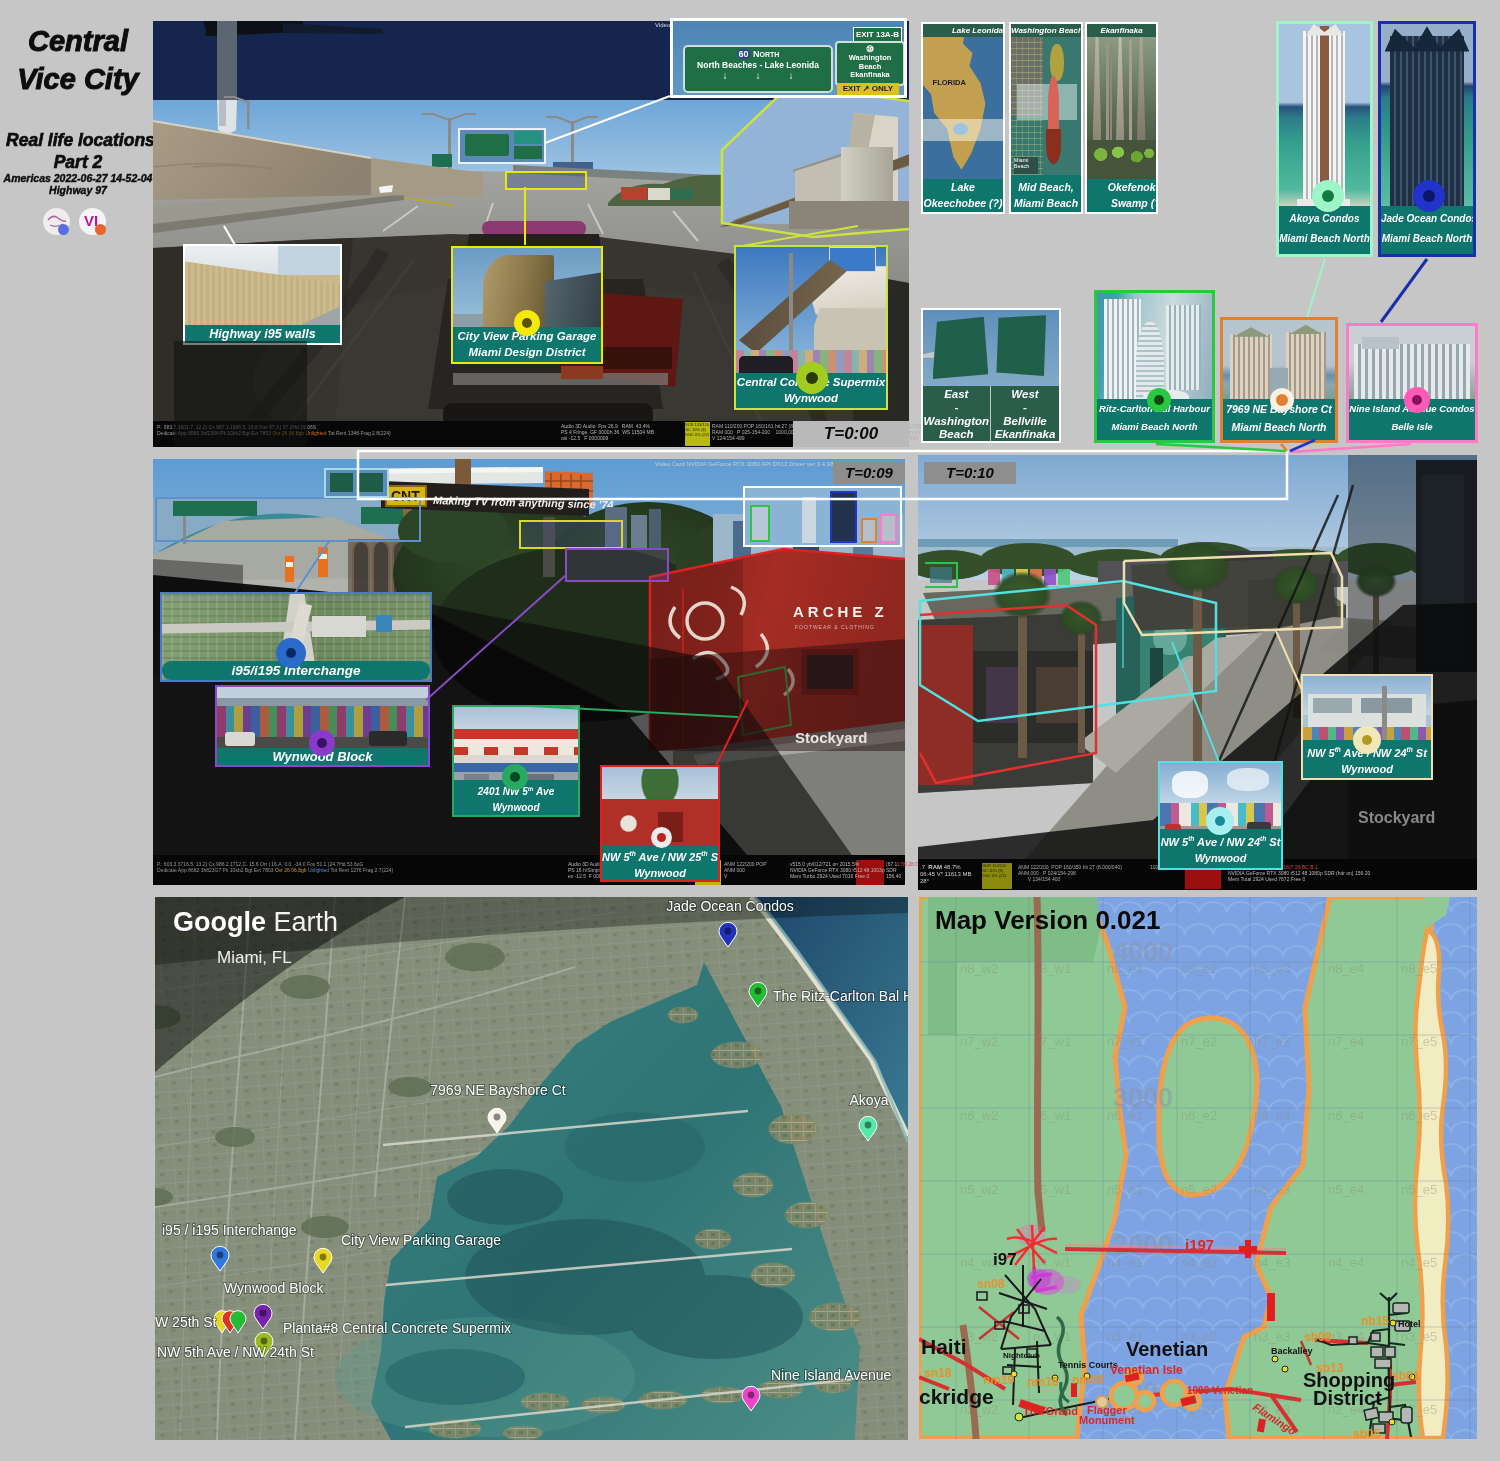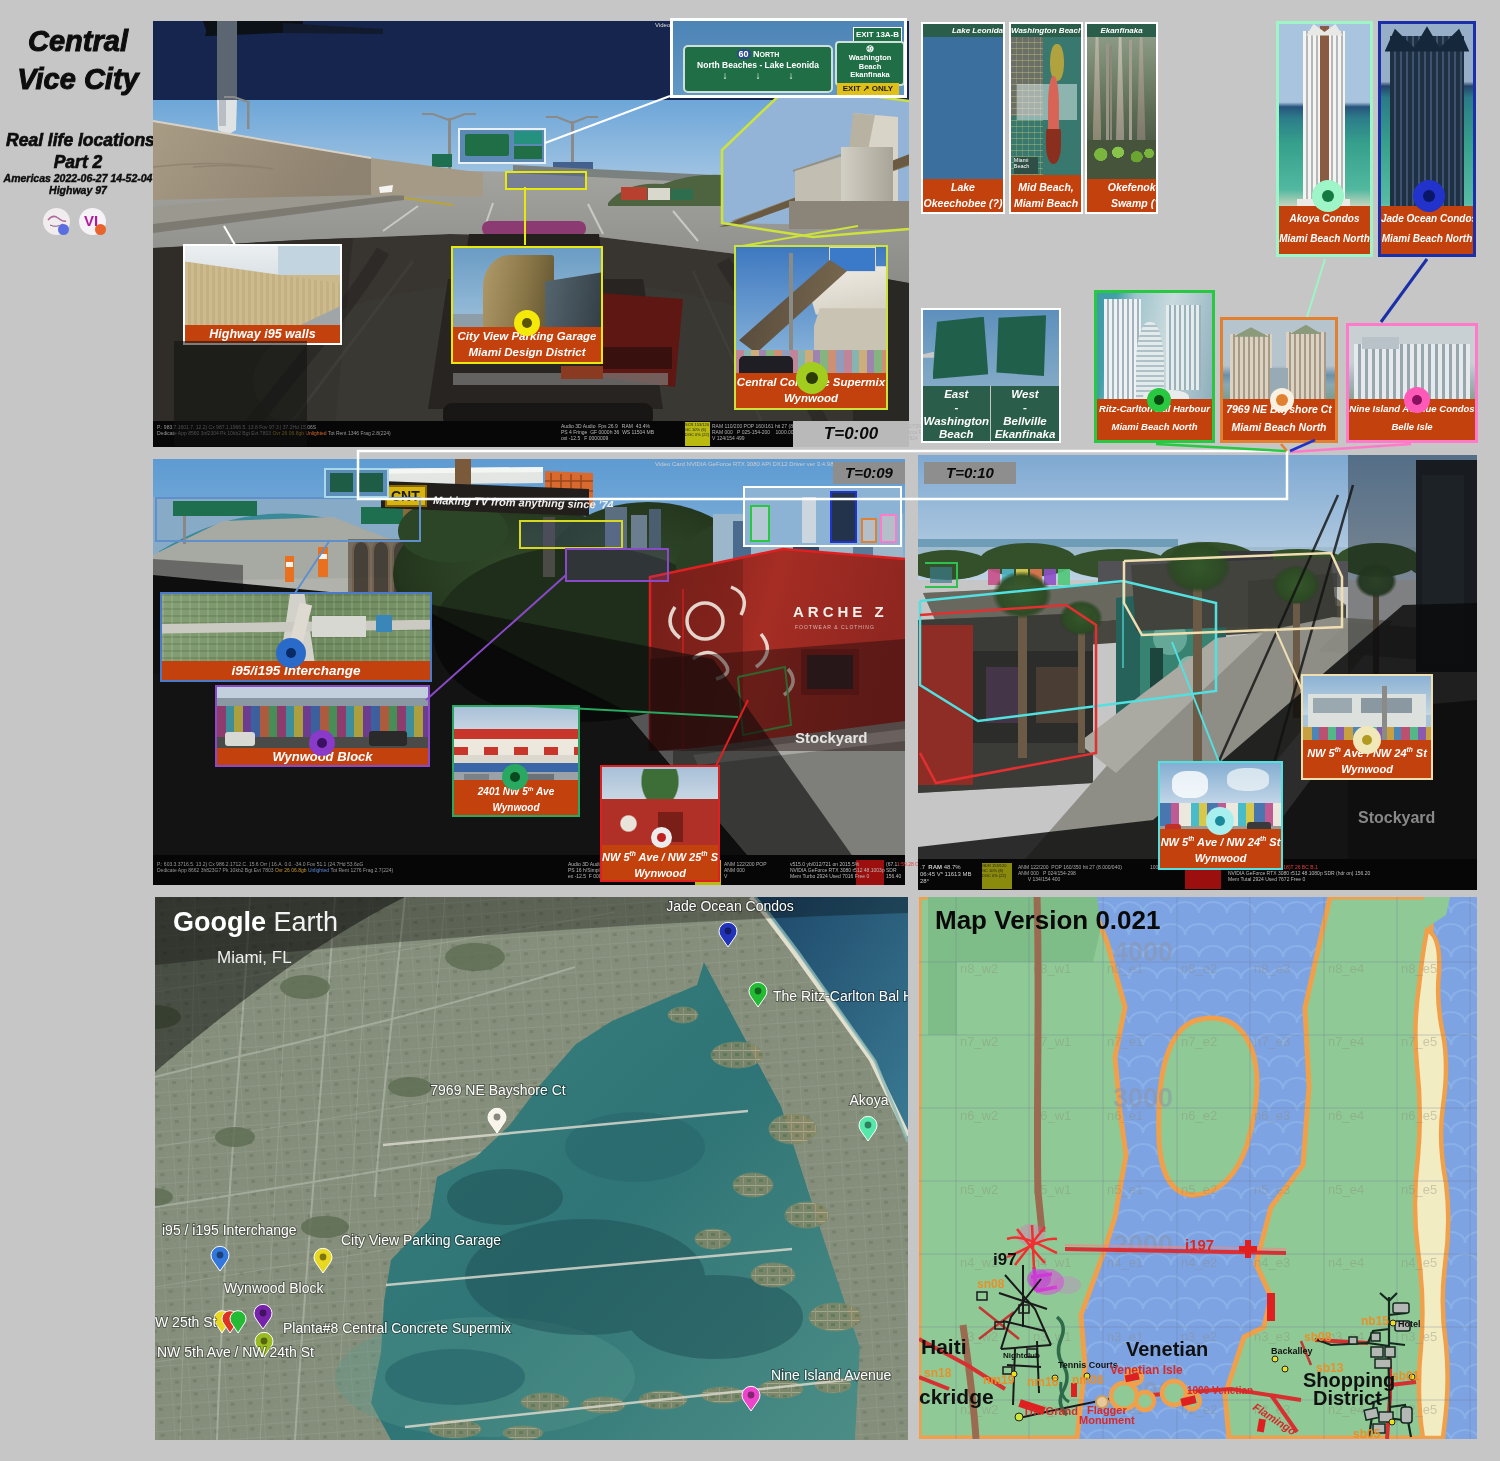--- a/index.html
+++ b/index.html
@@ -1,17 +1,17 @@
 <!DOCTYPE html>
 <html><head><meta charset="utf-8">
 <style>
   html,body{margin:0;padding:0;}
   body{width:1500px;height:1461px;background:#c6c6c6;font-family:"Liberation Sans",sans-serif;position:relative;overflow:hidden;}
   .abs{position:absolute;}
-  .cap{background:#c2410c;color:#fff;font-weight:bold;font-style:italic;text-align:center;position:absolute;overflow:hidden;}
+  .cap{background:#0f766e;color:#fff;font-weight:bold;font-style:italic;text-align:center;position:absolute;overflow:hidden;}
   .dot{position:absolute;border-radius:50%;}
   .bi{font-weight:bold;font-style:italic;}
   sup{font-size:60%;}
 </style></head><body>
 
 <div class="abs bi" style="left:0;top:22px;width:156px;text-align:center;color:#0d0d0d;font-size:29px;line-height:38px;-webkit-text-stroke:1px #0d0d0d;">Central<br>Vice City</div>
 <div class="abs bi" style="left:0;top:129px;width:156px;text-align:center;color:#0d0d0d;font-size:17.5px;line-height:22px;white-space:nowrap;-webkit-text-stroke:0.7px #0d0d0d;">&nbsp;Real life locations<br>Part 2</div>
 <div class="abs bi" style="left:0;top:173px;width:156px;text-align:center;color:#0d0d0d;font-size:10.5px;line-height:11.5px;white-space:nowrap;-webkit-text-stroke:0.4px #0d0d0d;">Americas 2022-06-27 14-52-04<br>Highway 97</div>
 <div class="abs" style="left:43px;top:208px;width:27px;height:27px;border-radius:50%;background:#f1ecee;"></div>
 <svg class="abs" style="left:43px;top:208px;" width="27" height="27">
@@ -164,20 +164,27 @@
   <div class="abs" style="left:180px;top:6px;width:47px;height:13px;background:#1f6e46;border:1px solid #fff;color:#fff;font-size:8px;font-weight:bold;text-align:center;line-height:13px;">EXIT&nbsp;13A-B</div>
   <div class="abs" style="left:162px;top:20px;width:66px;height:41px;background:#1f6e46;border:2px solid #cfe0d8;border-radius:4px;color:#fff;">
     <div style="text-align:center;font-size:9px;font-weight:bold;line-height:10px;margin-top:1px;">⑩</div>
     <div style="text-align:center;font-size:7.5px;font-weight:bold;line-height:8.5px;">Washington Beach<br>Ekanfinaka</div>
   </div>
   <div class="abs" style="left:164px;top:62px;width:62px;height:12px;background:#e0c018;color:#1a1a1a;font-size:8px;font-weight:bold;text-align:center;line-height:12px;">EXIT ↗ ONLY</div>
 </div>
 
 <div class="abs" style="left:921px;top:22px;width:80px;height:188px;border:2px solid #fff;background:#3b6f9e;overflow:hidden;">
 <div class="abs" style="left:0;top:0;width:100%;height:13px;background:#2a5d4a;color:#fff;font-size:8px;font-weight:bold;font-style:italic;text-align:right;line-height:13px;white-space:nowrap;">Lake Leonida</div>
+<div class="abs" style="left:0;top:13px;width:100%;height:143px;overflow:hidden;">
+      <div class="abs" style="left:0;top:0;width:100%;height:100%;background:#3b6f9e;"></div>
+<div class="abs" style="left:0;top:-4%;width:100%;height:110%;background:#c3a050;clip-path:polygon(0 0,52% 0,50% 8%,62% 14%,58% 22%,72% 33%,78% 46%,72% 62%,60% 78%,48% 88%,38% 80%,30% 62%,14% 52%,10% 40%,0 34%);"></div>
+<div class="abs" style="left:0;top:57%;width:100%;height:16%;background:rgba(255,252,235,.5);"></div>
+<div class="abs" style="left:38%;top:60%;width:15px;height:12px;background:#9cc4e2;border-radius:50%;"></div>
+<div class="abs" style="left:12%;top:29%;color:#1c1c1c;font-size:7.5px;font-weight:bold;">FLORIDA</div>
+    </div>
 <div class="cap" style="left:0;bottom:0;width:100%;height:32px;font-size:10.5px;line-height:15.5px;padding-top:1px;white-space:nowrap;">Lake<br>Okeechobee (?)</div>
   </div>
 <div class="abs" style="left:1009px;top:22px;width:70px;height:188px;border:2px solid #fff;background:#3b6f9e;overflow:hidden;">
 <div class="abs" style="left:0;top:0;width:100%;height:13px;background:#2a5d4a;color:#fff;font-size:8px;font-weight:bold;font-style:italic;text-align:center;line-height:13px;white-space:nowrap;">Washington Beach</div>
 <div class="abs" style="left:0;top:13px;width:100%;height:143px;overflow:hidden;">
       <div class="abs" style="left:0;top:0;width:100%;height:100%;background:#39786e;"></div>
 <div class="abs" style="left:0;top:0;width:46%;height:55%;background:#6a6f68;"></div>
 <div class="abs" style="left:0;top:0;width:46%;height:100%;background:repeating-linear-gradient(0deg,transparent 0 5px,rgba(230,220,120,.32) 5px 6px),repeating-linear-gradient(90deg,transparent 0 5px,rgba(230,220,120,.22) 5px 6px);"></div>
 <div class="abs" style="left:56%;top:5%;width:20%;height:26%;background:#b0a23e;border-radius:45%;"></div>
 <div class="abs" style="left:8%;top:33%;width:86%;height:25%;background:rgba(225,240,240,.5);"></div>
@@ -389,21 +396,21 @@
   <div class="abs" style="left:87%;top:46%;width:11%;height:50%;border:2px solid #ff7ac8;background:#b4bfca;box-sizing:border-box;"></div>
 </div>
 <div class="abs" style="left:160px;top:592px;width:268px;height:86px;border:2px solid #4a7ac8;overflow:hidden;background:#7d9a6d;">
   <div class="abs" style="left:0;top:0;width:100%;height:100%;background:linear-gradient(100deg,#85a075,#6e8a5e 60%,#7d986c);"></div>
   <div class="abs" style="left:0;top:0;width:100%;height:100%;background:repeating-linear-gradient(90deg,rgba(235,235,225,.12) 0 2px,transparent 2px 9px),repeating-linear-gradient(0deg,rgba(40,60,30,.16) 0 2px,transparent 2px 7px);"></div>
   <div class="abs" style="left:43%;top:0;width:15%;height:100%;background:#d2d2ca;clip-path:polygon(32% 0,68% 0,100% 100%,0 100%);"></div>
   <div class="abs" style="left:0;top:30%;width:100%;height:16%;background:#cacac2;clip-path:polygon(0 30%,100% 0,100% 70%,0 100%);"></div>
   <div class="abs" style="left:48%;top:10%;width:5%;height:80%;background:#dedad2;transform:rotate(14deg);"></div>
   <div class="abs" style="left:56%;top:26%;width:20%;height:24%;background:#d8d8d2;"></div>
   <div class="abs" style="left:80%;top:24%;width:6%;height:20%;background:#3a86b8;"></div>
-  <div class="cap" style="left:0;bottom:0;width:100%;height:19px;font-size:13.5px;line-height:19px;">i95/i195 Interchange</div>
+  <div class="cap" style="left:0;bottom:0;width:100%;height:19px;font-size:13.5px;line-height:19px;border-radius:9px;">i95/i195 Interchange</div>
 <div class="dot" style="left:114px;top:44px;width:30px;height:30px;background:#2a6ac8;"></div>
   <div class="dot" style="left:124px;top:54px;width:10px;height:10px;background:#0a2a66;"></div>
 </div>
 <div class="abs" style="left:215px;top:685px;width:211px;height:78px;border:2px solid #8a4ac8;overflow:hidden;background:#9a9a9a;">
   <div class="abs" style="left:0;top:0;width:100%;height:22%;background:#c2d0de;"></div>
   <div class="abs" style="left:0;top:18%;width:100%;height:52%;background:repeating-linear-gradient(90deg,#a8447e 0 9px,#44a8b8 9px 17px,#ccbc44 17px 26px,#7e44a8 26px 34px,#4470b8 34px 43px,#cc6a44 43px 52px,#50a860 52px 60px);"></div>
   <div class="abs" style="left:0;top:18%;width:100%;height:52%;background:rgba(30,30,40,.18);"></div>
   <div class="abs" style="left:0;top:14%;width:100%;height:10%;background:#8a98a4;"></div>
   <div class="abs" style="left:0;top:64%;width:100%;height:14%;background:#4a4a48;"></div>
   <div class="abs" style="left:4%;top:58%;width:14%;height:18%;background:#d8d8d4;border-radius:3px;"></div>

